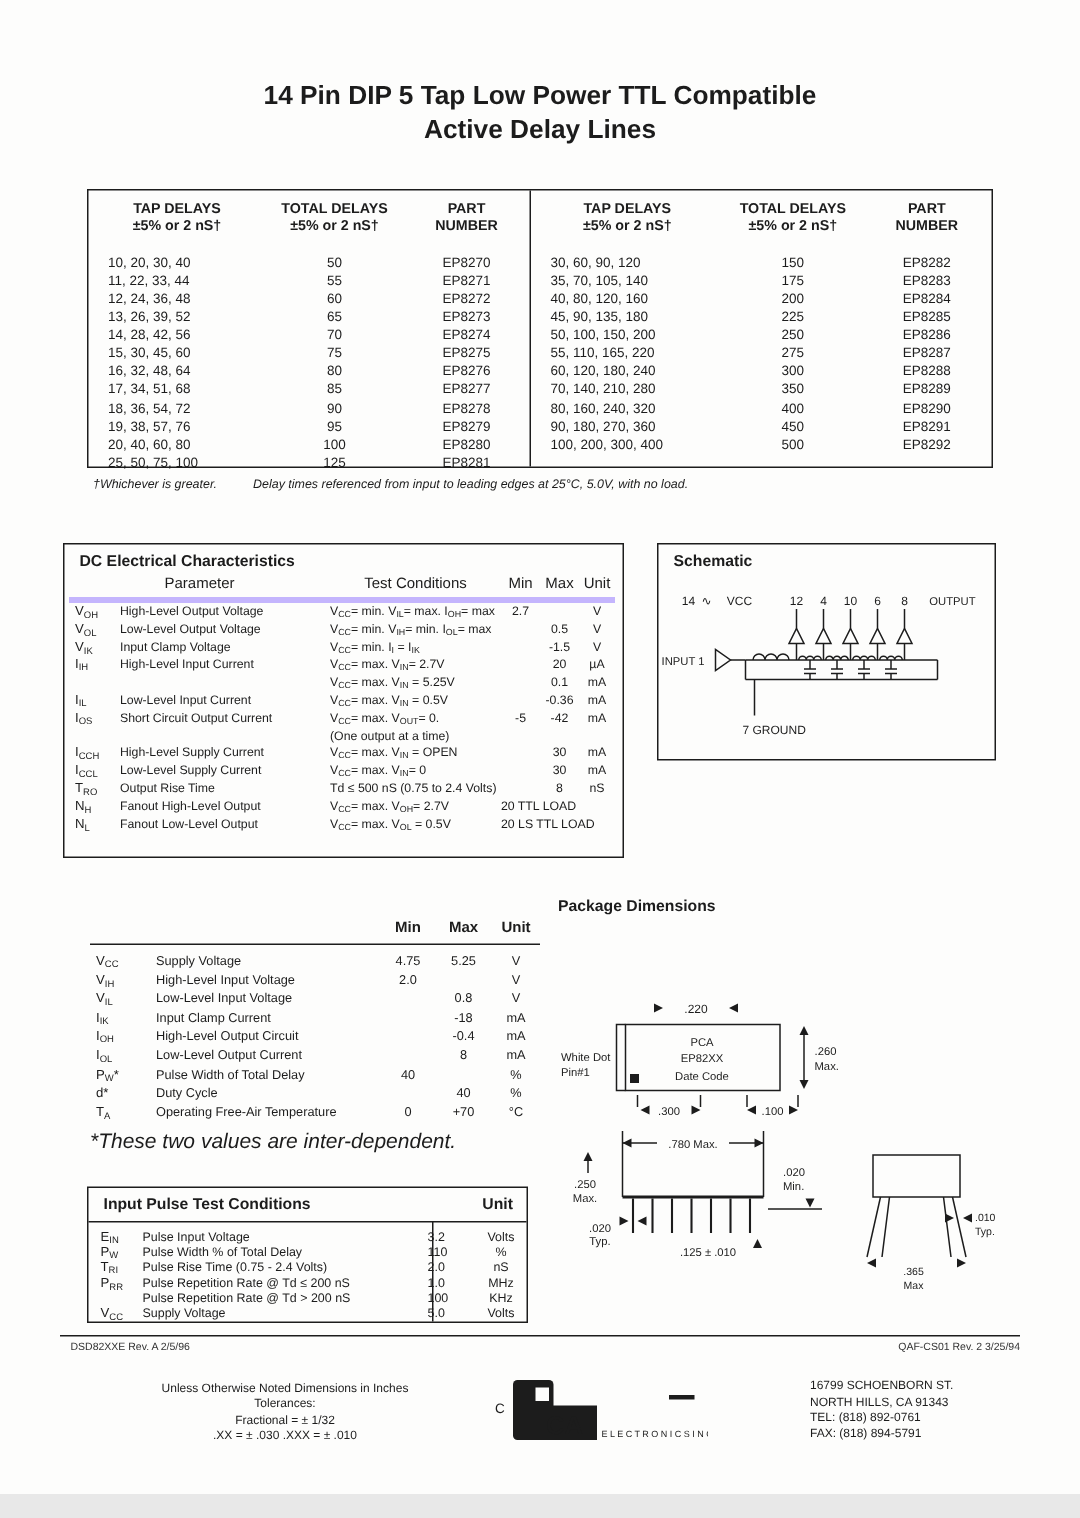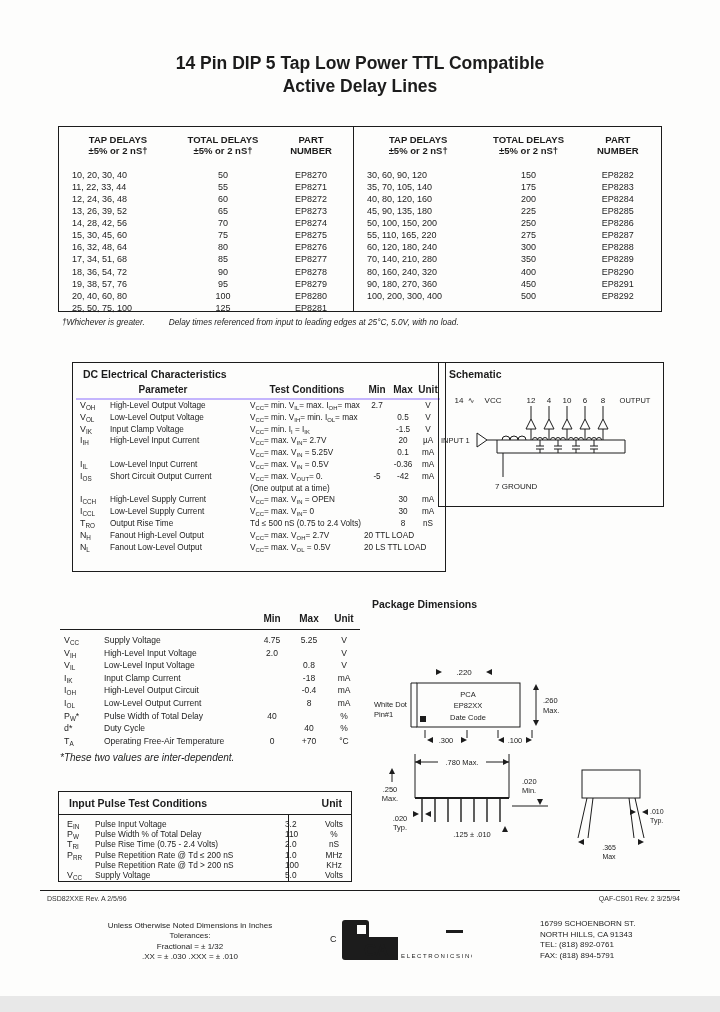--- a/index.html
+++ b/index.html
@@ -17,23 +17,23 @@
   table.delay{border-collapse:collapse;table-layout:fixed;width:100%;font-size:9px;margin-top:3px;}
   table.delay th{font-size:9.5px;font-weight:bold;text-align:center;line-height:1.2;padding:4px 0 12px 0;}
   table.delay td{height:12.1px;line-height:12.1px;padding:0;white-space:nowrap;}
   .c-taps{text-align:left;padding-left:13px !important;}
   .c-total{text-align:center;}
   .c-part{text-align:center;}
   .delay-foot{position:absolute;left:62px;top:317px;font-size:8.3px;font-style:italic;white-space:nowrap;}
   .delay-foot .foot-main{margin-left:24px;}
 
   
-  .dc-box{position:absolute;left:72px;top:362px;width:372px;height:208px;border:1px solid #1c1c1c;}
+  .dc-box{position:absolute;left:42px;top:362px;width:372px;height:208px;border:1px solid #1c1c1c;}
   table.dc{position:absolute;left:3px;top:21px;width:364px;border-collapse:collapse;table-layout:fixed;font-size:8.2px;}
-  table.dc th{font-size:10px;font-weight:bold;text-align:center;border-bottom:2px solid #c4b5fd;padding:0 0 3px 0;white-space:nowrap;}
+  table.dc th{font-size:10px;font-weight:normal;text-align:center;border-bottom:4px solid #c4b5fd;padding:0 0 3px 0;white-space:nowrap;}
   table.dc td{height:11.8px;line-height:11.8px;padding:0;white-space:nowrap;overflow:visible;}
   .c-sym{text-align:left;padding-left:4px !important;font-size:8.8px;}
   .c-param{text-align:left;}
   .c-cond{text-align:left;}
   .c-min,.c-max,.c-unit{text-align:center;}
 
   
   .sch-box{position:absolute;left:438px;top:362px;width:224px;height:143px;border:1px solid #1c1c1c;}
   svg.sch{position:absolute;left:0;top:26px;}
   svg text{font-family:"Liberation Sans",sans-serif;fill:#1c1c1c;}
@@ -41,21 +41,21 @@
   
   .rec{position:absolute;left:60px;top:597px;width:300px;height:150px;}
   .rec-title{position:absolute;left:0;top:0;font-size:10.5px;font-weight:bold;line-height:1.35;}
   .rec-h{position:absolute;top:16px;font-size:10px;font-weight:bold;text-align:center;}
   .rec-hmin{left:194px;width:36px;}
   .rec-hmax{left:230px;width:38px;}
   .rec-hunit{left:268px;width:32px;}
   .rec-rule{position:absolute;left:0;top:32px;width:300px;border-top:1px solid #1c1c1c;}
   table.rectab{position:absolute;left:0;top:37px;width:300px;border-collapse:collapse;table-layout:fixed;font-size:8.5px;}
   table.rectab td{height:12.6px;line-height:12.6px;padding:0;white-space:nowrap;}
-  .rec-foot{position:absolute;left:60px;top:752px;font-size:10px;font-style:italic;}
+  .rec-foot{position:absolute;left:60px;top:752px;font-size:14px;font-style:italic;}
 
   
   .pulse-box{position:absolute;left:58px;top:791px;width:292px;height:89px;border:1px solid #1c1c1c;}
   .pulse-unit{position:absolute;right:9px;top:5px;font-size:10.5px;font-weight:bold;}
   .pulse-rule{position:absolute;left:0;top:22px;width:100%;border-top:1px solid #1c1c1c;}
   .pulse-vdiv{position:absolute;left:229px;top:22px;bottom:0;width:1px;background:#1c1c1c;}
   table.pulsetab{position:absolute;left:4px;top:27px;width:284px;border-collapse:collapse;table-layout:fixed;font-size:8.3px;}
   table.pulsetab td{height:10.2px;line-height:10.2px;padding:0;white-space:nowrap;}
   .c-val{text-align:left;}
 

